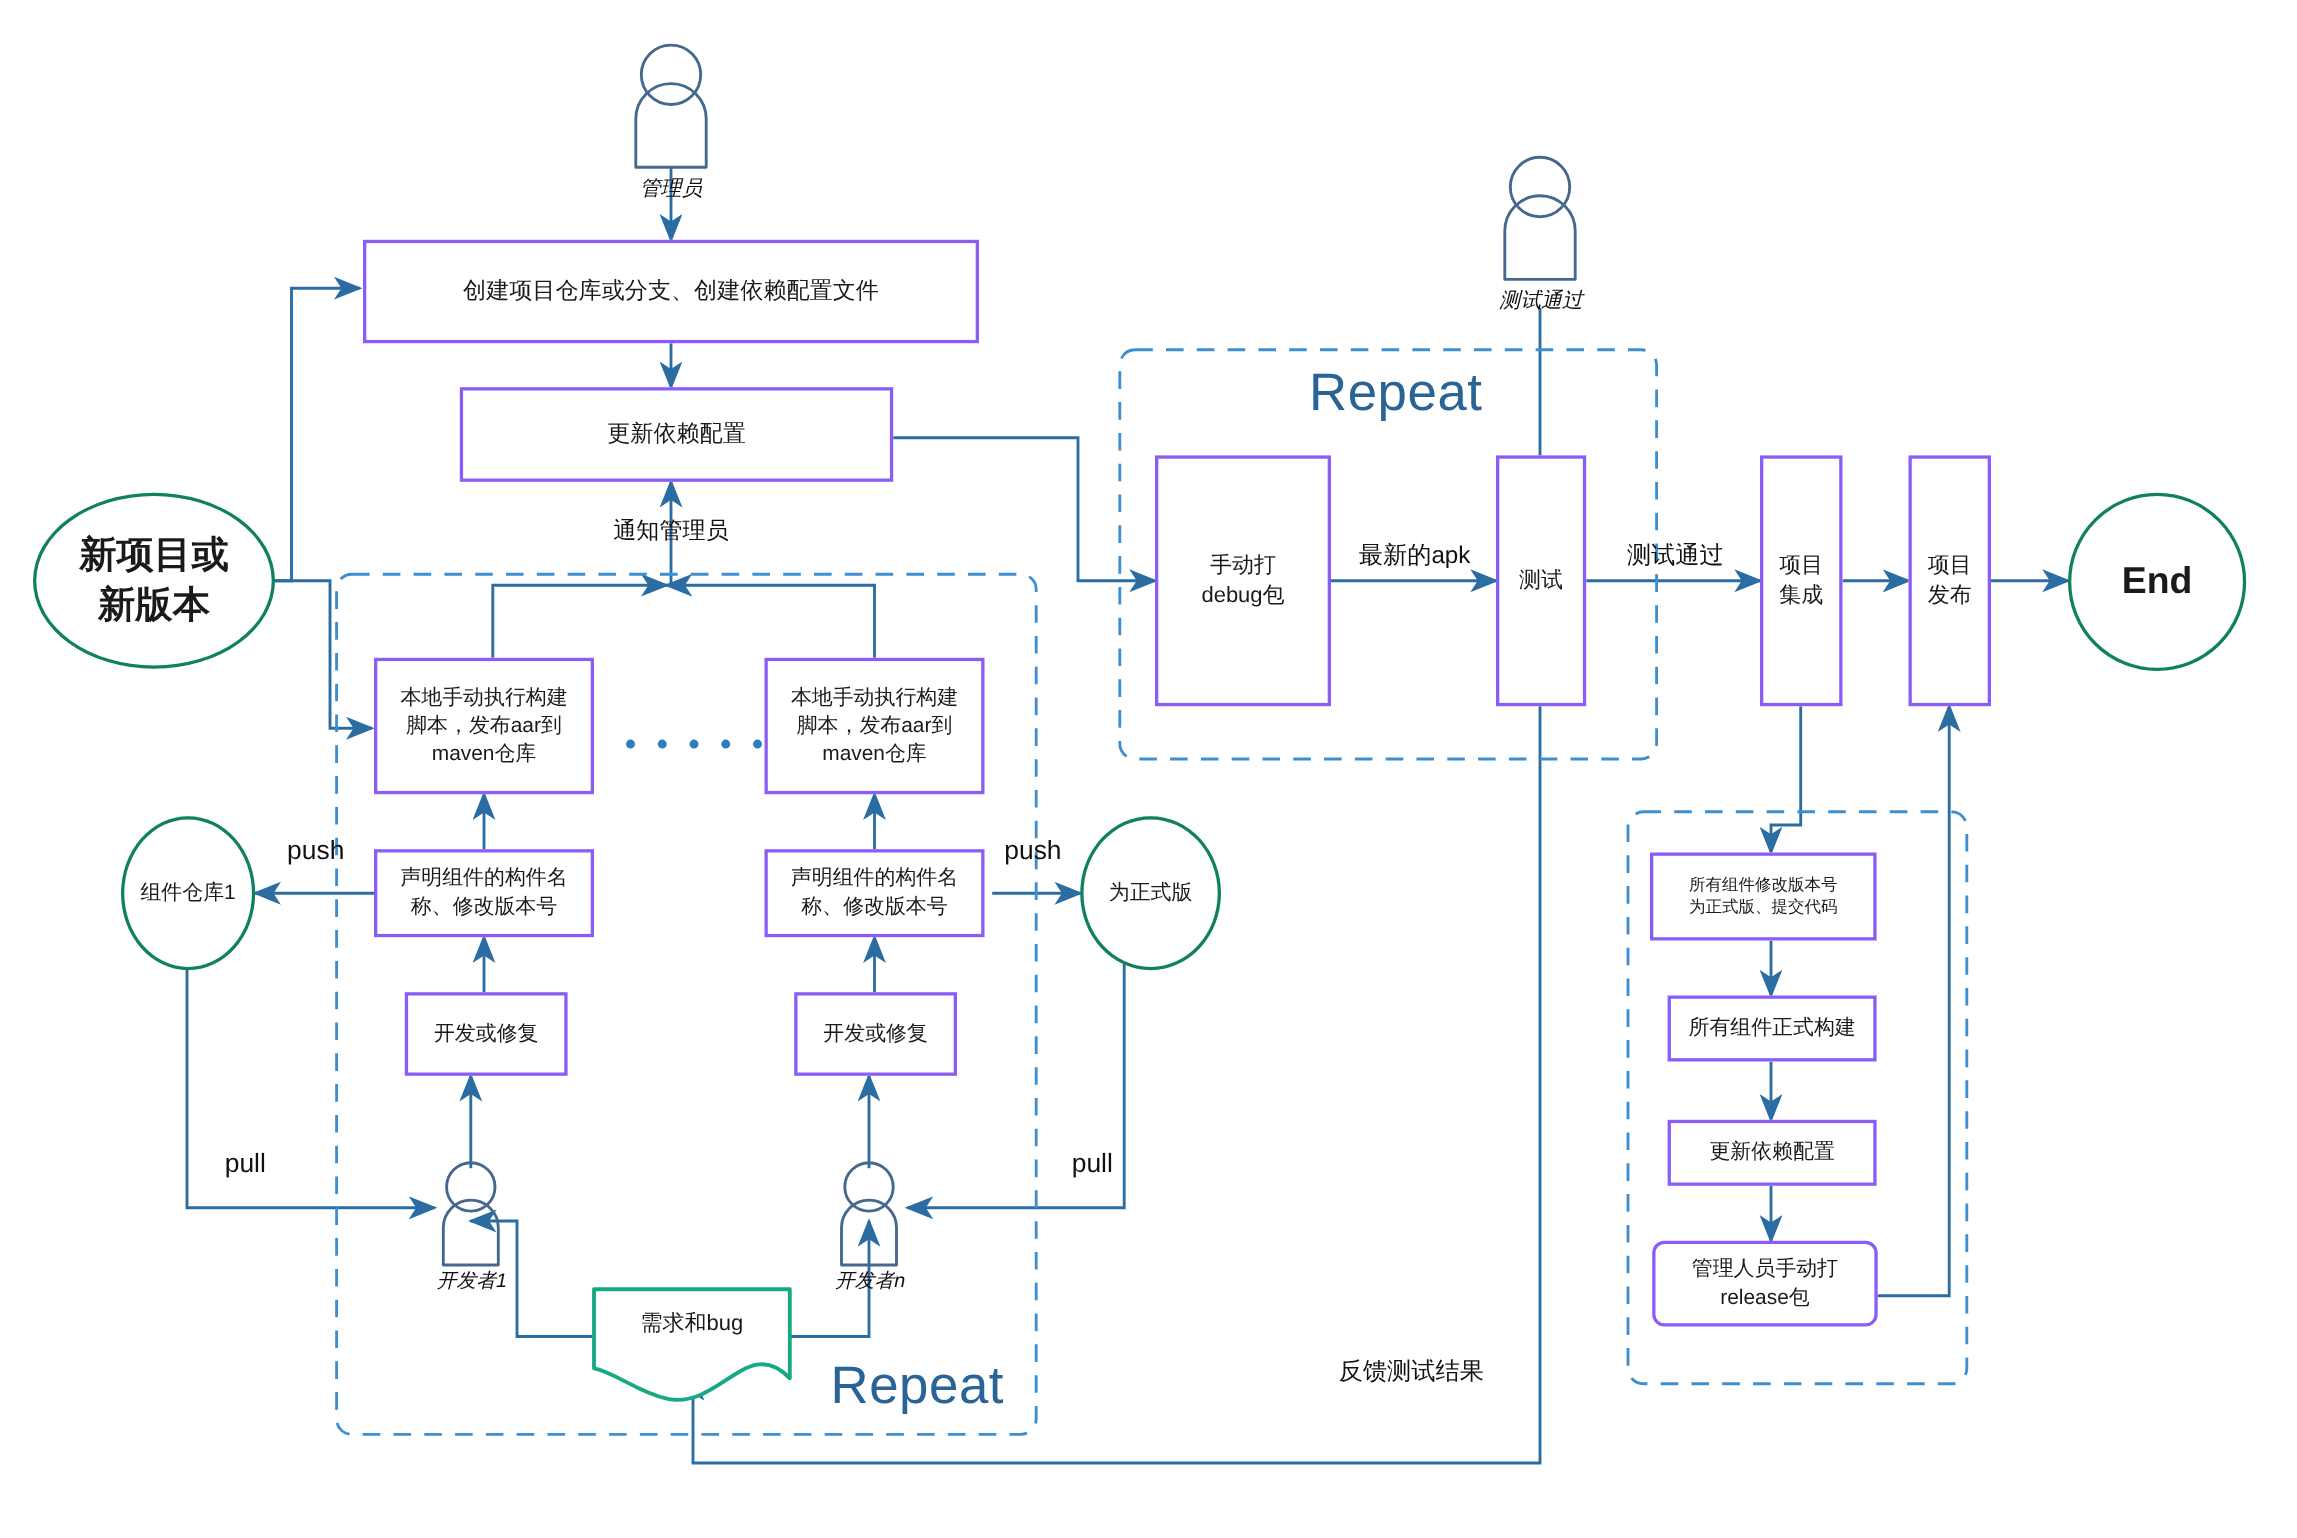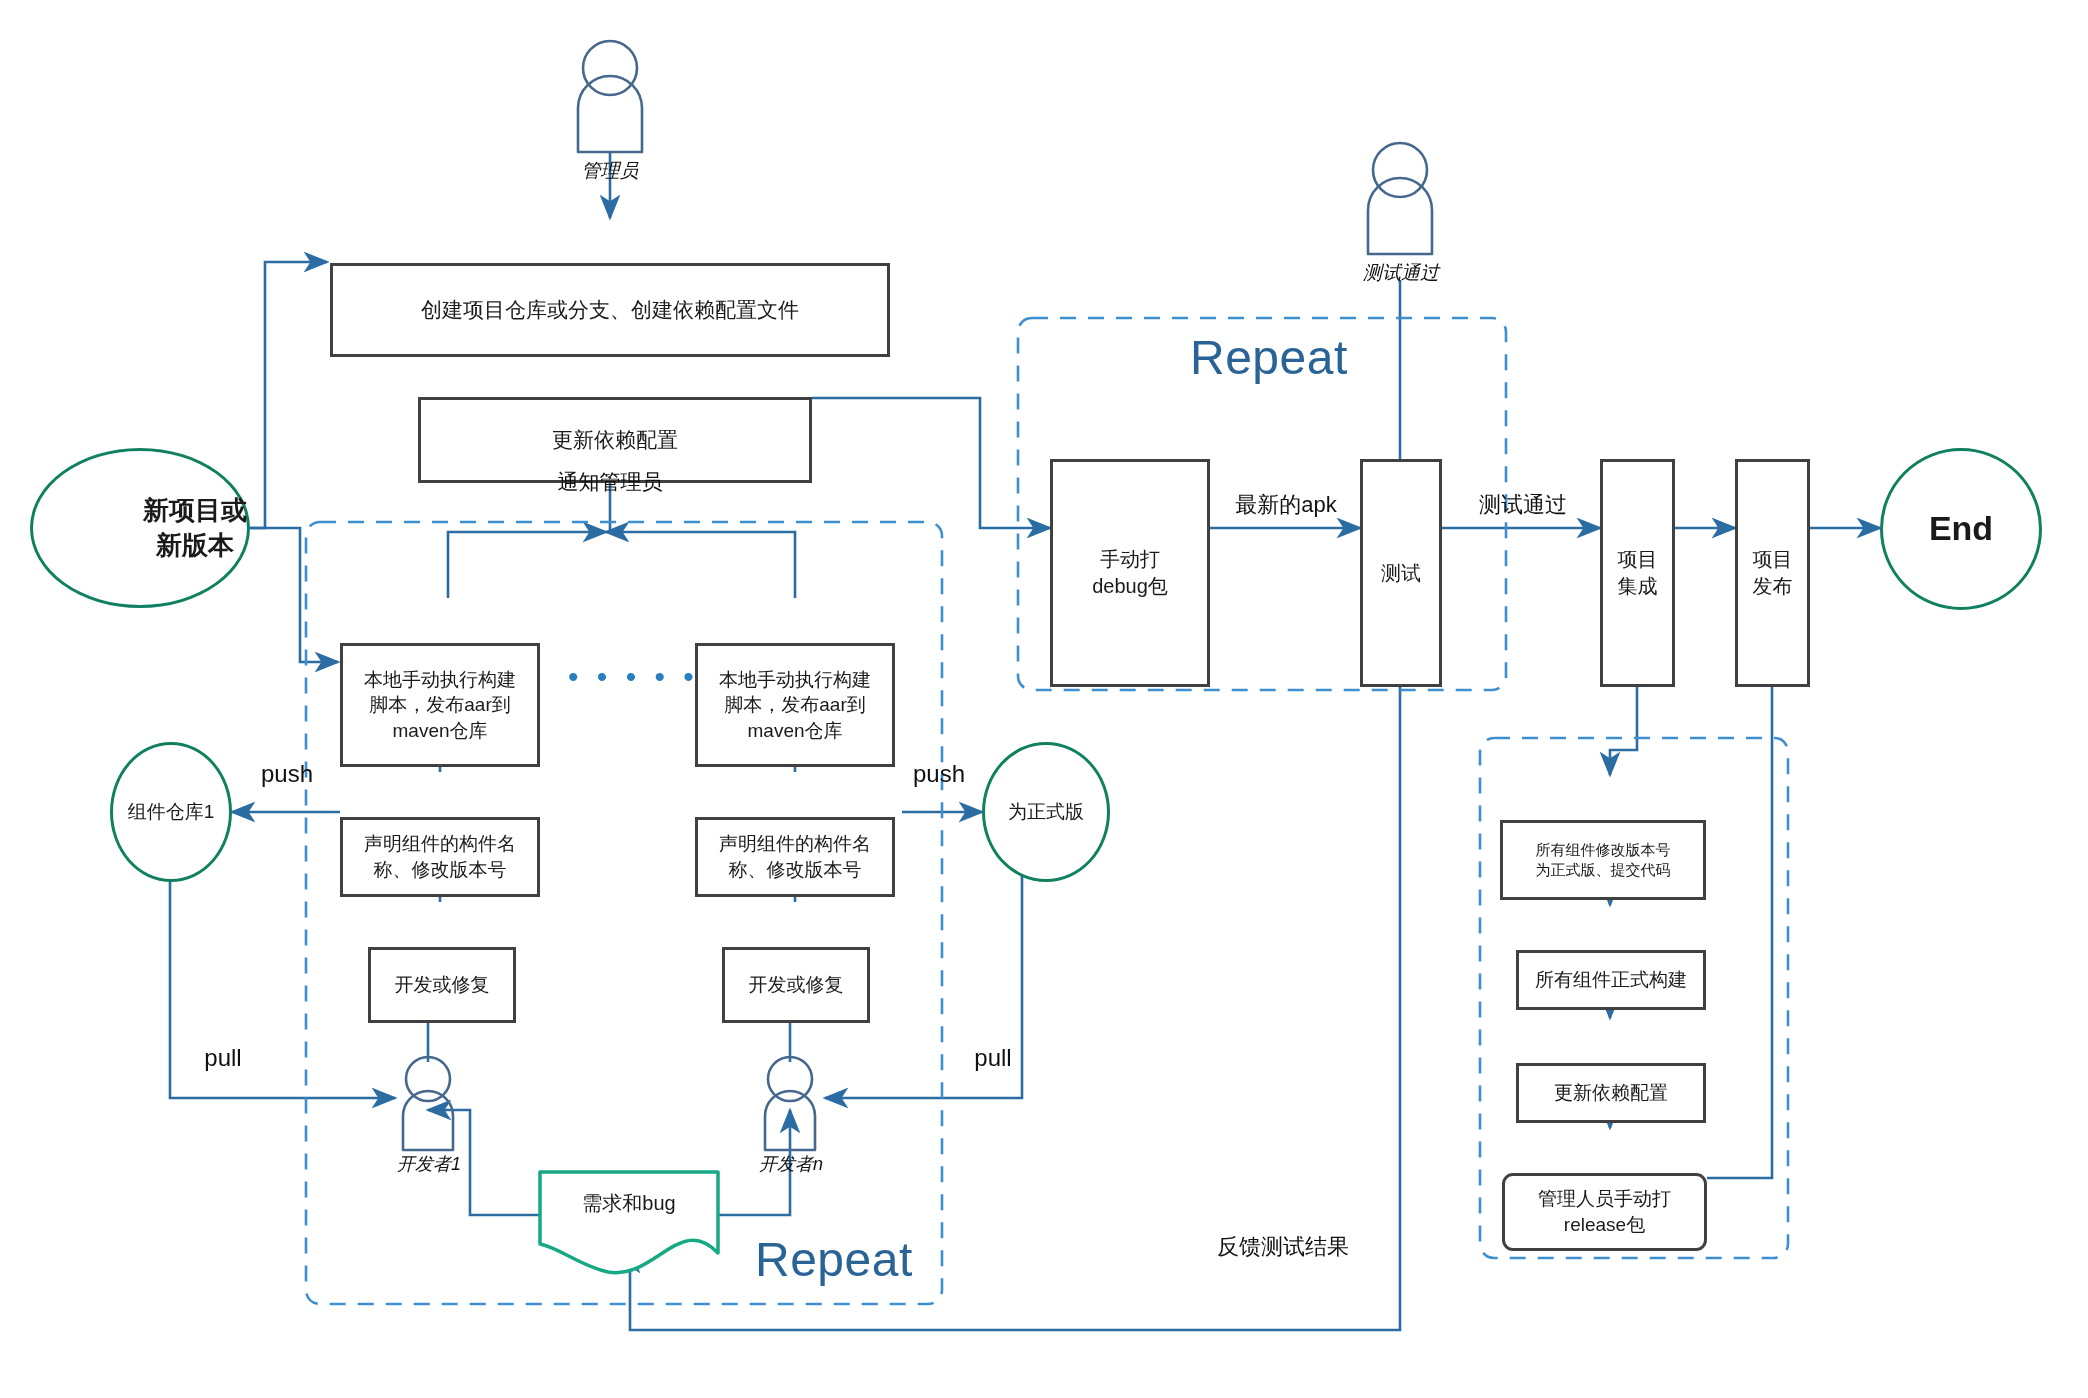--- a/index.html
+++ b/index.html
@@ -26,22 +26,21 @@
     box-sizing: border-box;
     display: flex;
     align-items: center;
     justify-content: center;
     text-align: center;
     color: #1a1a1a;
     background: #ffffff;
     line-height: 1.35;
   }
   .proc {
-    border: 3px solid #404040;
-    margin-top: 45px;
+    border: 3px solid #8b5cf6;
   }
   .term {
     border: 3px solid #108060;
     border-radius: 50%;
   }
   .lbl {
     position: absolute;
     color: #111111;
     background: transparent;
     white-space: nowrap;
@@ -163,21 +162,21 @@
       <circle cx="428" cy="1079" r="22"></circle>
       <path d="M403,1150 L403,1116 a25,25 0 0 1 50,0 L453,1150 Z" stroke-linejoin="round"></path>
 
       <circle cx="790" cy="1079" r="22"></circle>
       <path d="M765,1150 L765,1116 a25,25 0 0 1 50,0 L815,1150 Z" stroke-linejoin="round"></path>
     </g>
 
     <path d="M540,1172 L718,1172 L718,1253 C680,1213 655,1280 608,1272 C580,1266 560,1248 540,1244 Z" fill="#ffffff" stroke="#17a884" stroke-width="3.5" stroke-linejoin="round"></path>
   </svg>
 
-  <div class="node term" style="left:30px; top:448px; width:220px; height:160px; font-size:26px; font-weight:600; border-width:3.5px;justify-content:flex-end;">
+  <div class="node term" style="left:30px; top:448px; width:220px; height:160px; font-size:34px; font-weight:600; border-width:3.5px;">
     <span>
       <span>新项目或</span><br>
       <span>新版本</span>
     </span>
   </div>
 
   <div class="node proc" style="left:330px; top:218px; width:560px; height:94px; font-size:21px;">
     <span>创建项目仓库或分支、创建依赖配置文件</span>
   </div>
 

